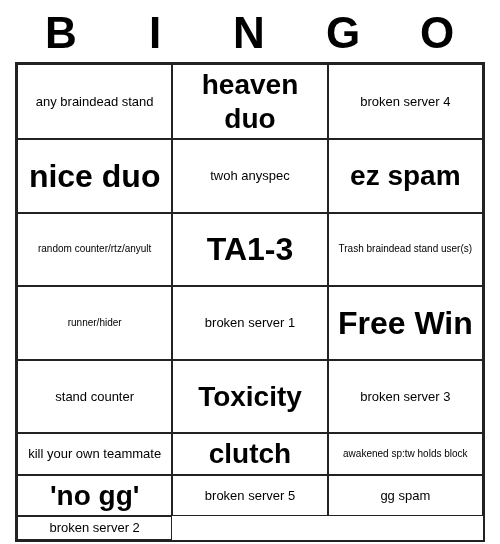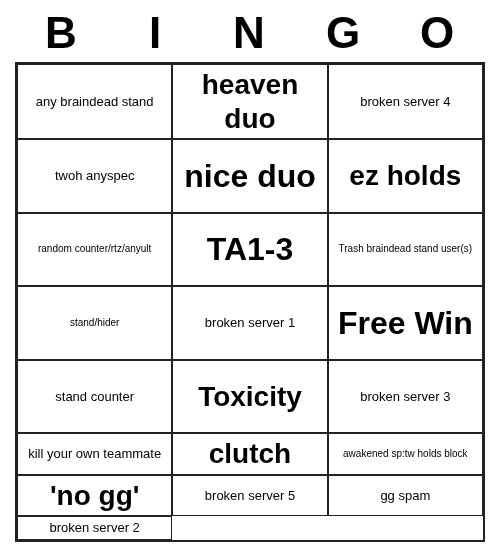--- a/index.html
+++ b/index.html
@@ -66,27 +66,27 @@
   <span>I</span>
   <span>N</span>
   <span>G</span>
   <span>O</span>
 </div>
 
 <div class="bingo-grid" id="grid">
     <div class="cell">any braindead stand</div>
     <div class="cell large">heaven duo</div>
     <div class="cell">broken server 4</div>
+    <div class="cell xlarge">nice duo</div>
     <div class="cell">twoh anyspec</div>
-    <div class="cell xlarge">nice duo</div>
-    <div class="cell large">ez holds</div>
+    <div class="cell large">ez spam</div>
     <div class="cell small">random counter/rtz/anyult</div>
     <div class="cell xlarge">TA1-3</div>
     <div class="cell small">Trash braindead stand user(s)</div>
-    <div class="cell small">stand/hider</div>
+    <div class="cell small">runner/hider</div>
     <div class="cell">broken server 1</div>
     <div class="cell xlarge">Free Win</div>
     <div class="cell">stand counter</div>
     <div class="cell large">Toxicity</div>
     <div class="cell">broken server 3</div>
     <div class="cell">kill your own teammate</div>
     <div class="cell large">clutch</div>
     <div class="cell small">awakened sp:tw holds block</div>
     <div class="cell large">'no gg'</div>
     <div class="cell">broken server 5</div>

